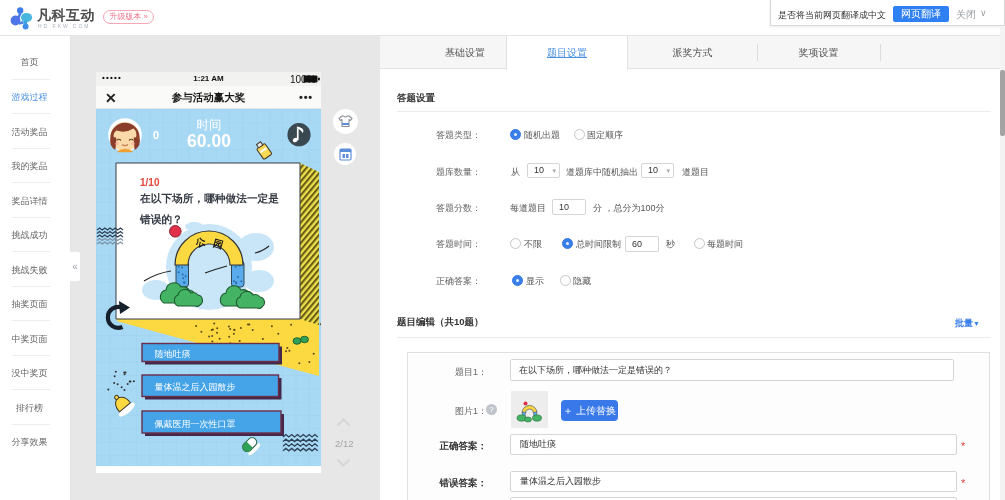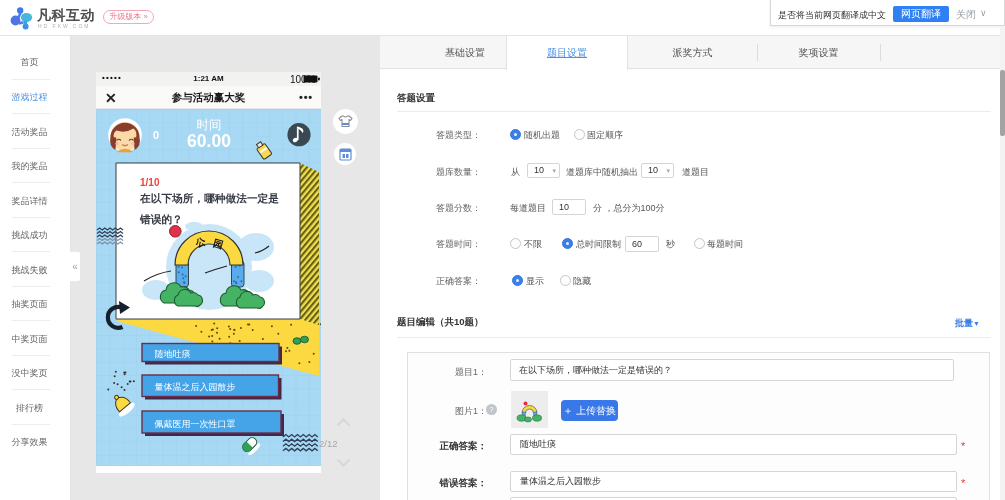--- a/index.html
+++ b/index.html
@@ -425,21 +425,21 @@
     <rect x="3.5" y="6" width="2.5" height="4" fill="#5b8dd9"></rect>
     <rect x="7" y="6" width="2.5" height="4" fill="#5b8dd9"></rect>
   </svg>
     </div>
 
   <div class="abs" style="left:336px;top:418px;">
       <svg width="15" height="9" viewBox="0 0 15 9">
         <path d="M1.5,7.5 L7.5,1.5 13.5,7.5" stroke="#d7d7d7" stroke-width="2.2" fill="none"></path>
       </svg>
     </div>
-  <div class="abs" style="left:319px;top:438px;font-size:9.5px;color:#a5a5a5;">2/12</div>
+  <div class="abs" style="left:335px;top:438px;font-size:9.5px;color:#a5a5a5;">2/12</div>
   <div class="abs" style="left:336px;top:458px;">
       <svg width="15" height="9" viewBox="0 0 15 9">
         <path d="M1.5,1.5 L7.5,7.5 13.5,1.5" stroke="#d7d7d7" stroke-width="2.2" fill="none"></path>
       </svg>
     </div>
 
   <div class="abs" style="left:770px;top:0;width:235px;height:26px;background:#fff;border:1px solid #d8d8d8;border-top:none;box-shadow:0 1px 3px rgba(0,0,0,0.08);"></div>
   <div class="abs" style="left:778px;top:9px;font-size:9px;color:#333;">是否将当前网页翻译成中文</div>
   <div class="abs" style="left:893px;top:6px;width:56px;height:16px;background:#2f80f2;border-radius:2px;color:#fff;font-size:10px;text-align:center;line-height:16px;">网页翻译</div>
   <div class="abs" style="left:956px;top:8px;font-size:10px;color:#9aa0a6;">关闭</div>

